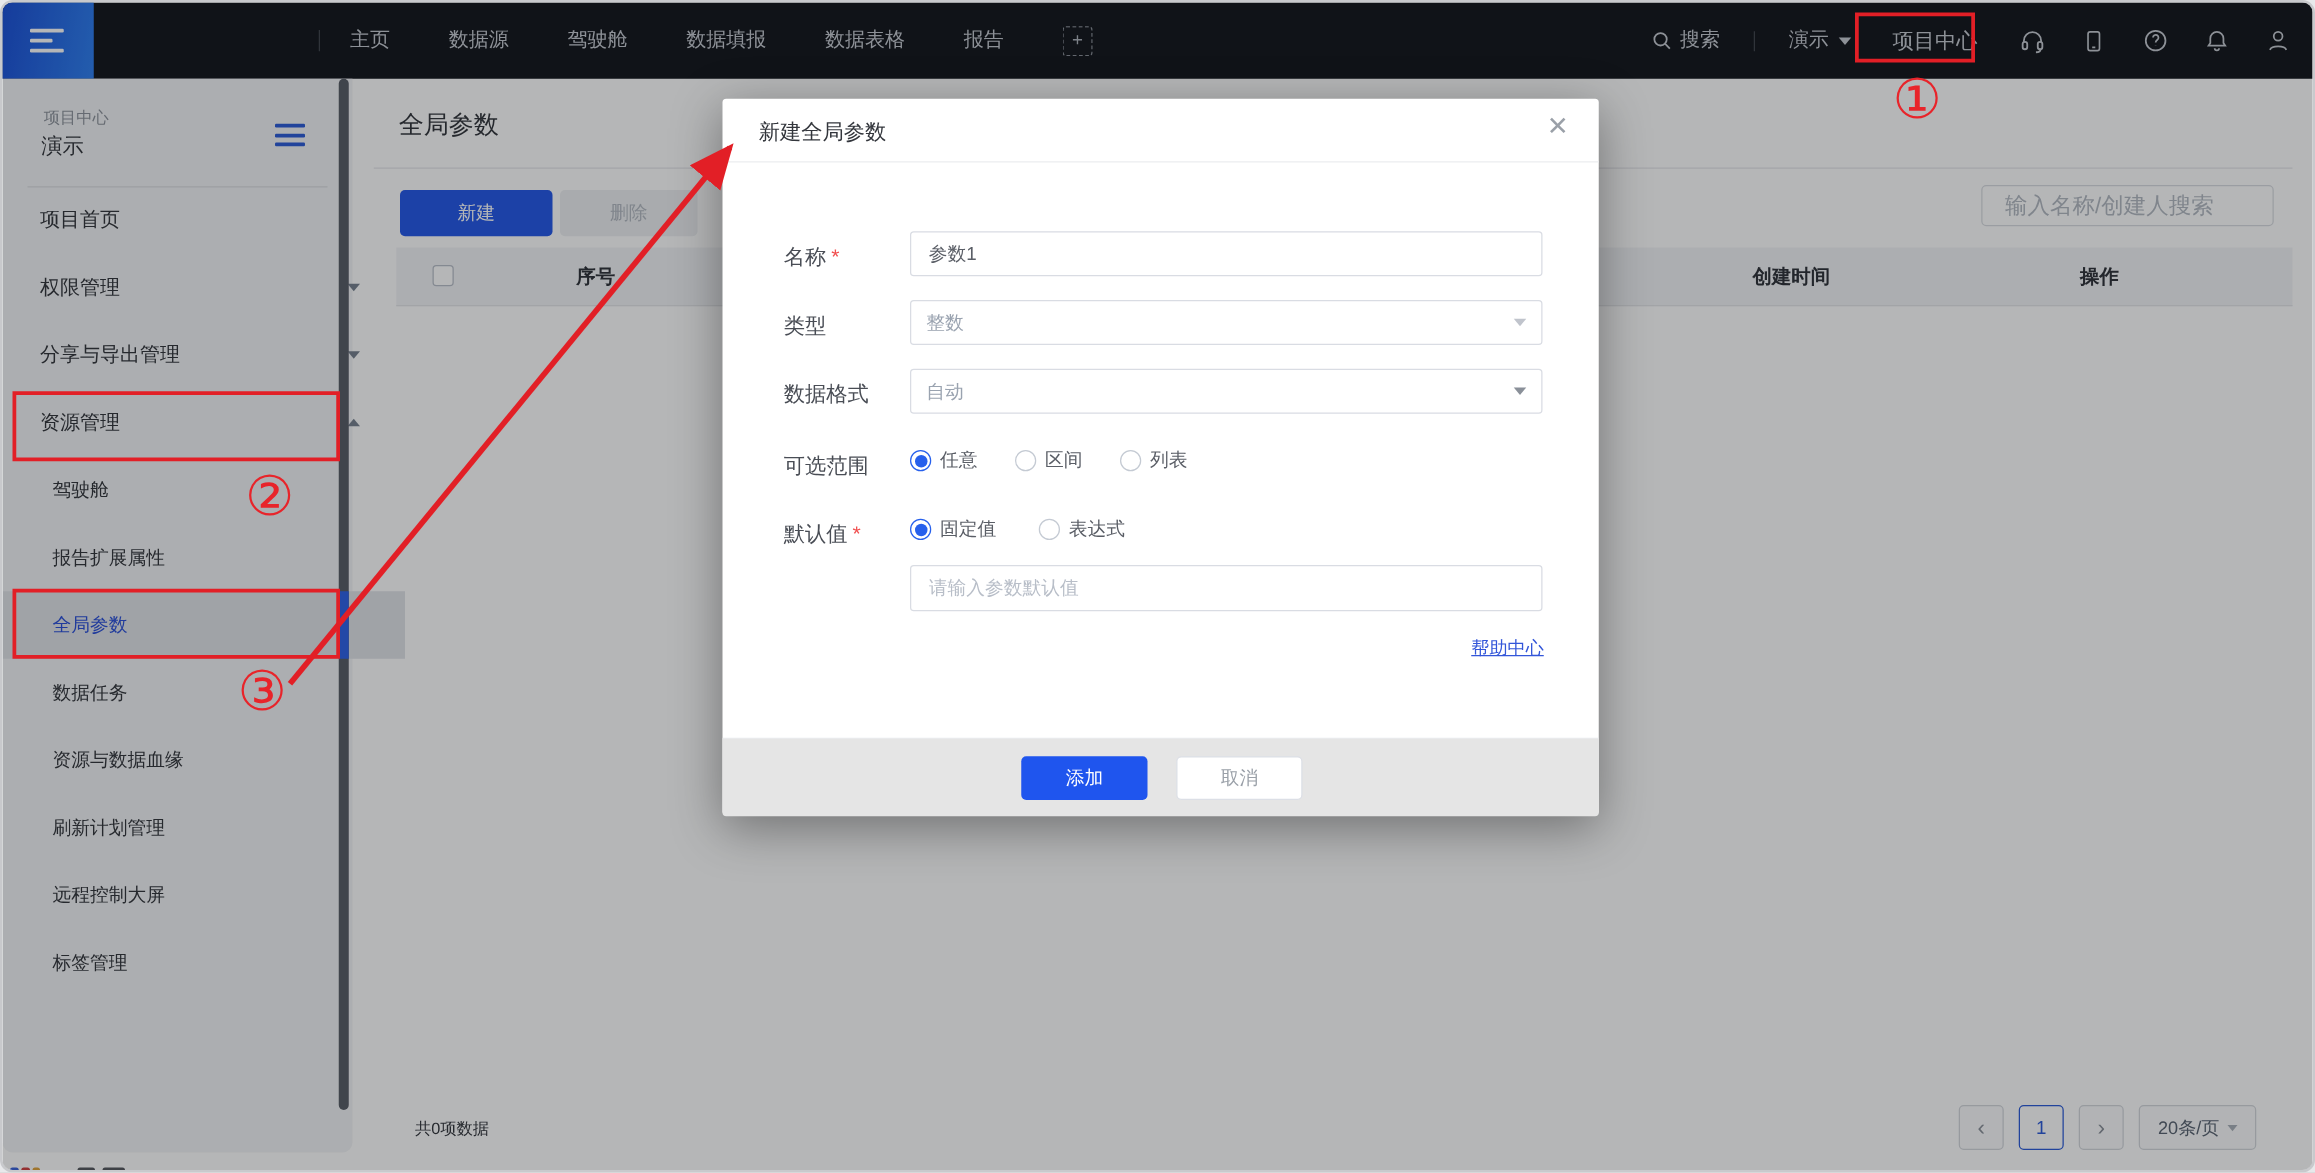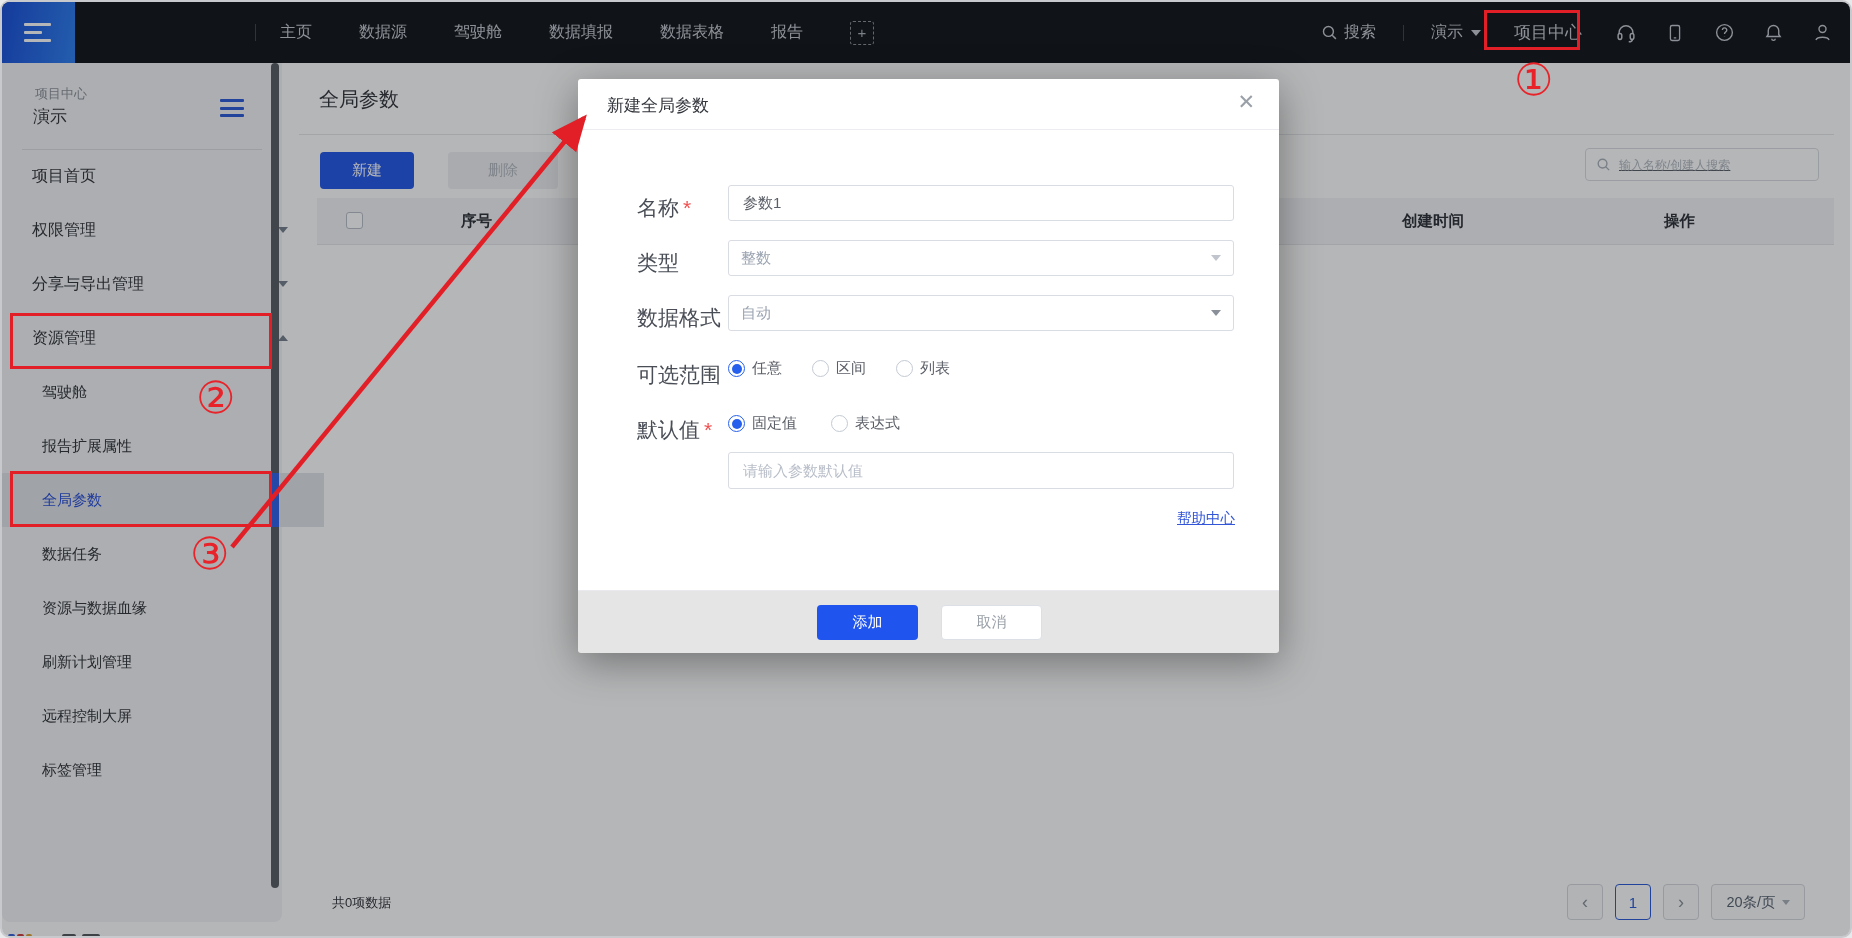--- a/index.html
+++ b/index.html
@@ -52,26 +52,26 @@
   .side-scrollbar{position:absolute;left:269px;top:61px;width:8px;height:825px;background:#585d66;border-radius:4px;}
   .side-active-bar{position:absolute;left:269px;top:471px;width:8px;height:54px;background:#2f62e8;}
   .cutoff{position:absolute;left:0;top:929px;width:280px;height:9px;overflow:hidden;}
   .cutoff b{position:absolute;top:3px;height:8px;border-radius:2px;}
 
   
   .page-title{position:absolute;left:317px;top:84px;font-size:20px;font-weight:500;color:#33363c;}
   .title-divider{position:absolute;left:297px;top:132px;width:1535px;height:1px;background:#e6e8eb;}
   .btn{display:flex;align-items:center;justify-content:center;border-radius:4px;font-size:15px;
        box-sizing:border-box;cursor:pointer;}
-  .btn-new{position:absolute;left:318px;top:150px;width:94px;height:37px;background:#2458e8;color:#fff;}
+  .btn-new{position:absolute;left:318px;top:150px;width:122px;height:37px;background:#2458e8;color:#fff;}
   .btn-del{position:absolute;left:446px;top:150px;width:110px;height:37px;background:#eef0f2;color:#b4b9c2;}
   .search-box{position:absolute;left:1583px;top:146px;width:234px;height:33px;border:1px solid #d9dce1;
               border-radius:4px;background:#fff;display:flex;align-items:center;padding:0 10px;gap:6px;box-sizing:border-box;}
-  .search-box input{border:none;outline:none;flex:1;font-size:12px;color:#5a5e66;background:transparent;
-                    font-family:inherit;text-decoration:underline;}
+  .search-box input{border:none;outline:none;flex:1;font-size:18px;color:#5a5e66;background:transparent;
+                    font-family:inherit;}
   .search-box input::placeholder{color:#b3b9c2;}
   .thead{position:absolute;left:315px;top:196px;width:1517px;height:46px;background:#f3f4f7;
          border-bottom:1px solid #e4e6e9;}
   .thead .cb{position:absolute;left:29px;top:14px;width:17px;height:17px;border:1.5px solid #b9bfc9;
              border-radius:3px;background:#fff;box-sizing:border-box;}
   .th{position:absolute;top:13px;font-size:15.5px;font-weight:700;color:#2e3238;}
   .th1{left:144px}.th2{left:1085px}.th3{left:1347px}
   .totals{position:absolute;left:330px;top:892px;font-size:13px;color:#33363c;}
   .pager{position:absolute;left:1565px;top:882px;display:flex;gap:12px;align-items:center;}
   .pg{width:36px;height:36px;border:1px solid #d4d7dc;border-radius:4px;background:#fbfbfc;
@@ -84,21 +84,21 @@
 
   
   .dim{position:absolute;inset:0;background:rgba(10,12,16,.30);z-index:50;}
 
   
   .modal{position:absolute;left:576px;top:77px;width:701px;height:573px;background:#fff;border-radius:3px;
          box-shadow:0 10px 40px rgba(0,0,0,.38);z-index:100;}
   .m-title{position:absolute;left:29px;top:15px;font-size:17px;color:#33363c;}
   .m-close{position:absolute;right:24px;top:12px;font-size:21px;color:#9aa0a8;cursor:pointer;line-height:1;}
   .m-head-div{position:absolute;left:0;top:50px;width:100%;height:1px;background:#ebedf0;}
-  .m-label{position:absolute;left:59px;font-size:21px;color:#494d55;}
+  .m-label{position:absolute;left:49px;font-size:17px;color:#494d55;}
   .req{color:#f15050;margin-left:4px;}
   .m-field{position:absolute;left:150px;width:506px;height:36px;border:1px solid #d9dce3;border-radius:3px;
            background:#fff;display:flex;align-items:center;padding:0 12px;box-sizing:border-box;font-size:15px;justify-content:flex-end;}
   .m-field input{border:none;outline:none;flex:1;font-size:15px;color:#5a5e66;font-family:inherit;background:transparent;}
   .m-field input::placeholder{color:#b8bec8;}
   .sel-val{flex:1;color:#9aa3b0;}
   .sel-chev{width:0;height:0;border-left:5px solid transparent;border-right:5px solid transparent;
             border-top:6px solid #c0c4cc;}
   .sel-chev.dark{border-top-color:#8a9099;}
   .radio-row{position:absolute;left:150px;display:flex;align-items:center;}

